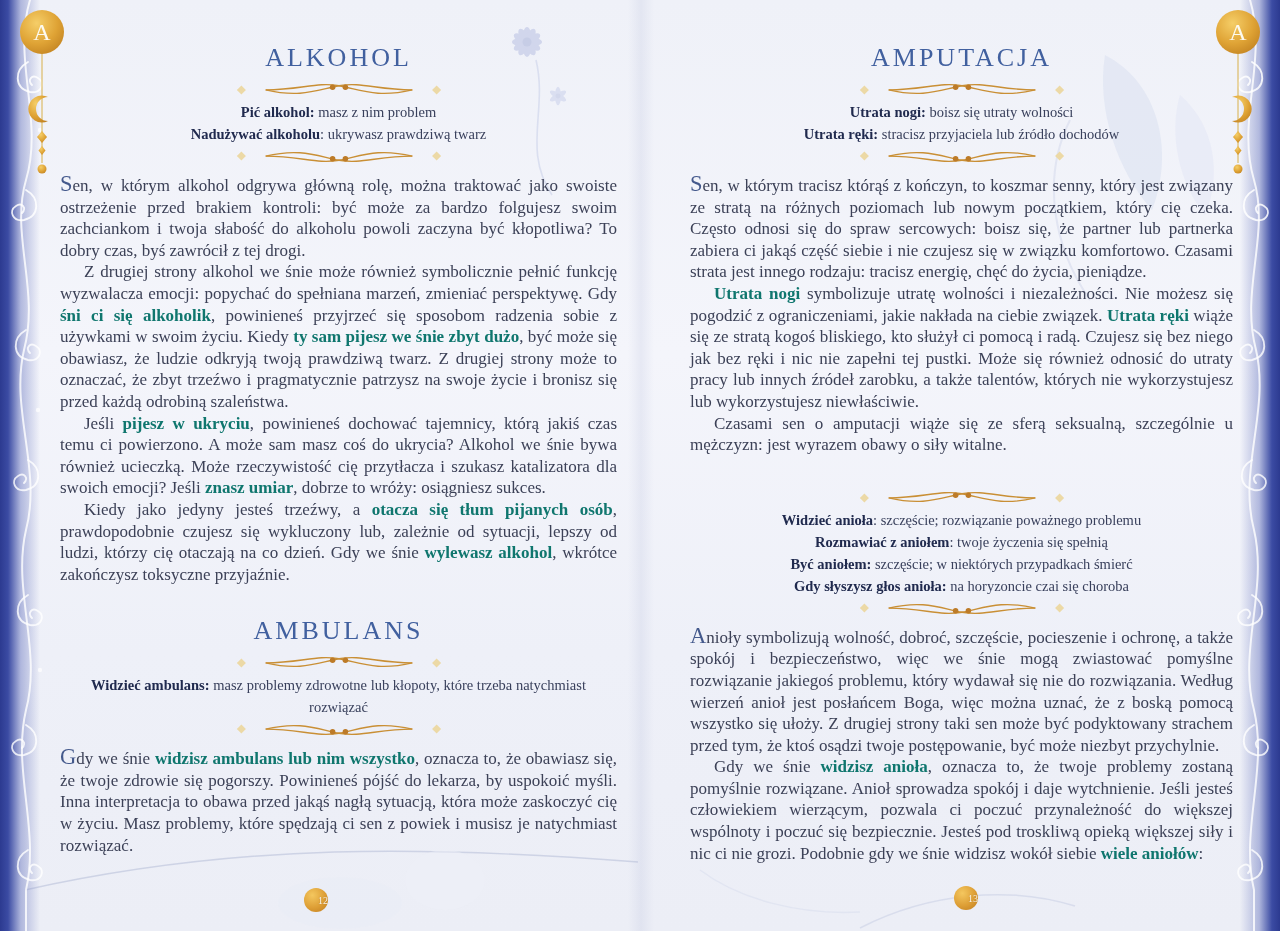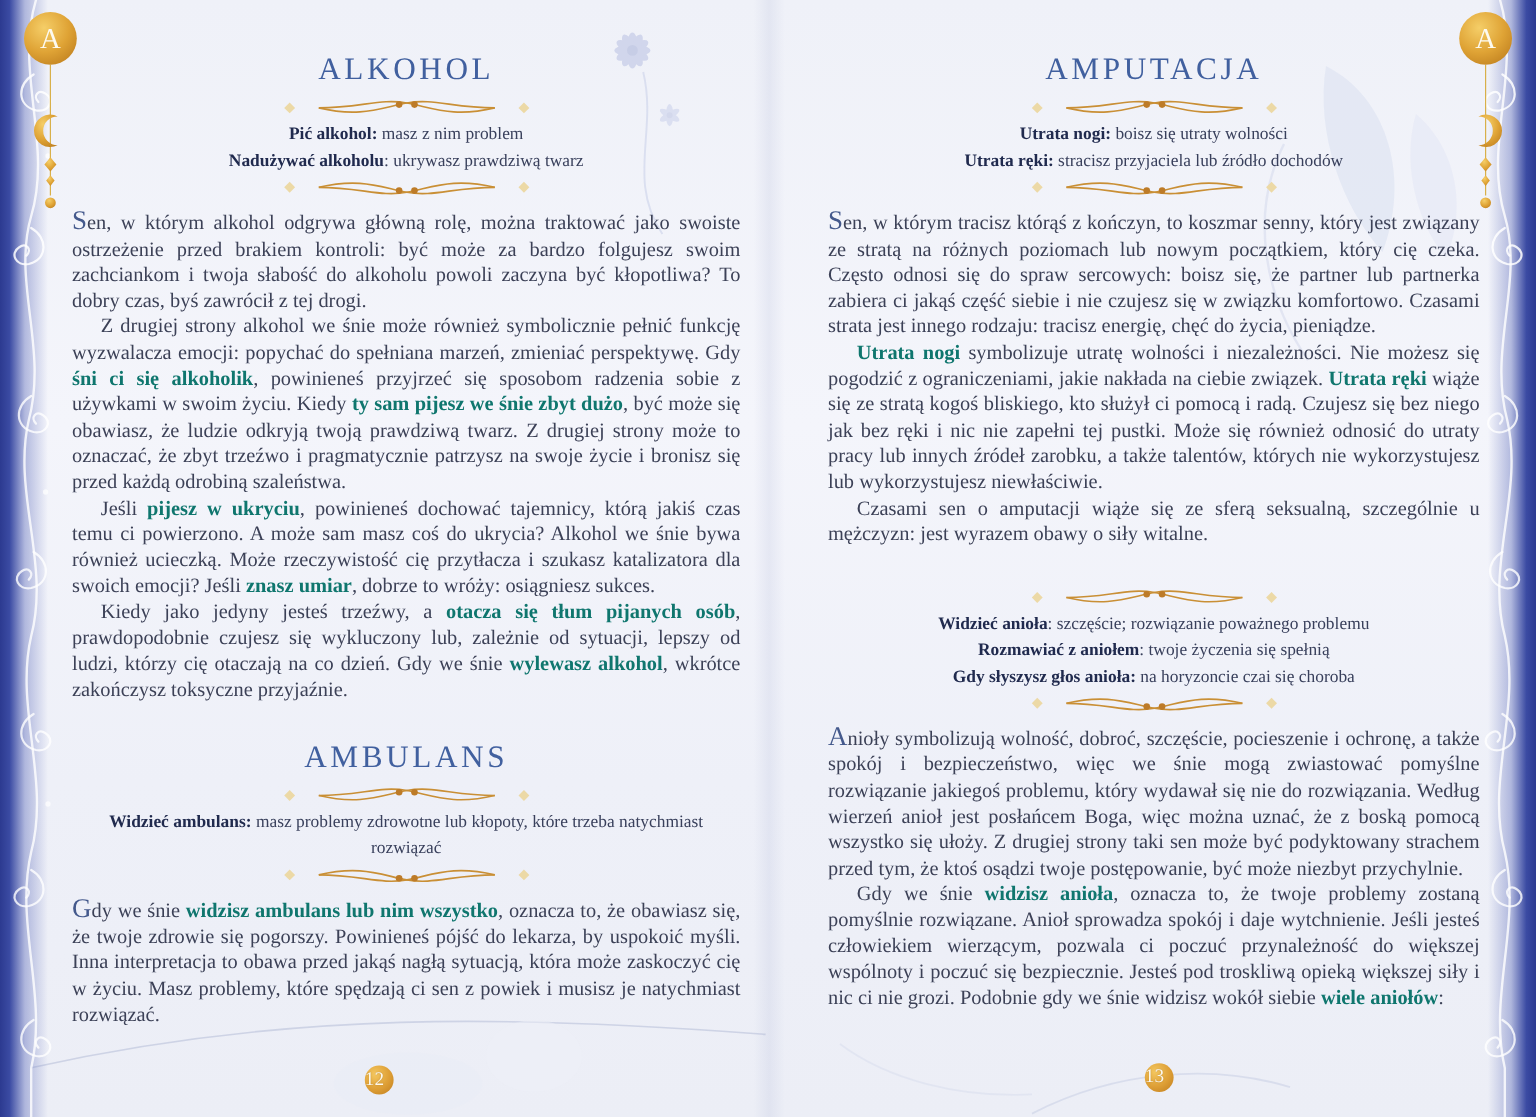--- a/index.html
+++ b/index.html
@@ -48,21 +48,21 @@
   .paragraphs { margin-top:7px; }
   .body-par { margin:0; font-size:17px; line-height:21.6px; color:#3c4157; text-align:justify; }
   .body-par b { color:#0f766e; }
   .body-par.indent { text-indent:24px; }
   .body-par.lead::first-letter { font-size:22.5px; line-height:14px; color:#44598c; }
 
   
   .page-num {
     position:absolute; z-index:7; width:24px; height:24px; border-radius:50%;
     background:radial-gradient(circle at 35% 30%, #f4c75f 0%, #dd9e35 55%, #bf7c1e 100%);
-    color:#fdf8ec; font-size:16px; display:flex; align-items:center; justify-content:flex-start;
+    color:#fdf8ec; font-size:10px; display:flex; align-items:center; justify-content:flex-end;
     text-shadow:0 0 1px rgba(120,70,0,.5);
   }
   .num-left  { left:304px; top:888px; }
   .num-right { left:954px; top:886px; }
 </style>
 </head>
 <body>
 
 <svg width="0" height="0" style="position:absolute" aria-hidden="true">
   <defs>
@@ -227,20 +227,21 @@
         </div>
   </section>
 
   <section class="entry">
     <svg class="flourish" viewBox="0 0 420 24" aria-hidden="true">
           <use href="#flourish-sym"></use>
         </svg>
     <div class="definitions">
           <p class="def-line"><b>Widzieć anioła</b>: szczęście; rozwiązanie poważnego problemu</p>
           <p class="def-line"><b>Rozmawiać z aniołem</b>: twoje życzenia się spełnią</p>
+          <p class="def-line"><b>Być aniołem:</b> szczęście; w niektórych przypadkach śmierć</p>
           <p class="def-line"><b>Gdy słyszysz głos anioła:</b> na horyzoncie czai się choroba</p>
         </div>
     <svg class="flourish flip" viewBox="0 0 420 24" aria-hidden="true">
           <use href="#flourish-sym"></use>
         </svg>
     <div class="paragraphs">
           <p class="body-par lead">Anioły symbolizują wolność, dobroć, szczęście, pocieszenie i ochronę, a także spokój i bezpieczeństwo, więc we śnie mogą zwiastować pomyślne rozwiązanie jakiegoś problemu, który wydawał się nie do rozwiązania. Według wierzeń anioł jest posłańcem Boga, więc można uznać, że z boską pomocą wszystko się ułoży. Z drugiej strony taki sen może być podyktowany strachem przed tym, że ktoś osądzi twoje postępowanie, być może niezbyt przychylnie.</p>
           <p class="body-par indent">Gdy we śnie <b>widzisz anioła</b>, oznacza to, że twoje problemy zostaną pomyślnie rozwiązane. Anioł sprowadza spokój i daje wytchnienie. Jeśli jesteś człowiekiem wierzącym, pozwala ci poczuć przynależność do większej wspólnoty i poczuć się bezpiecznie. Jesteś pod troskliwą opieką większej siły i nic ci nie grozi. Podobnie gdy we śnie widzisz wokół siebie <b>wiele aniołów</b>:</p>
         </div>
   </section>

